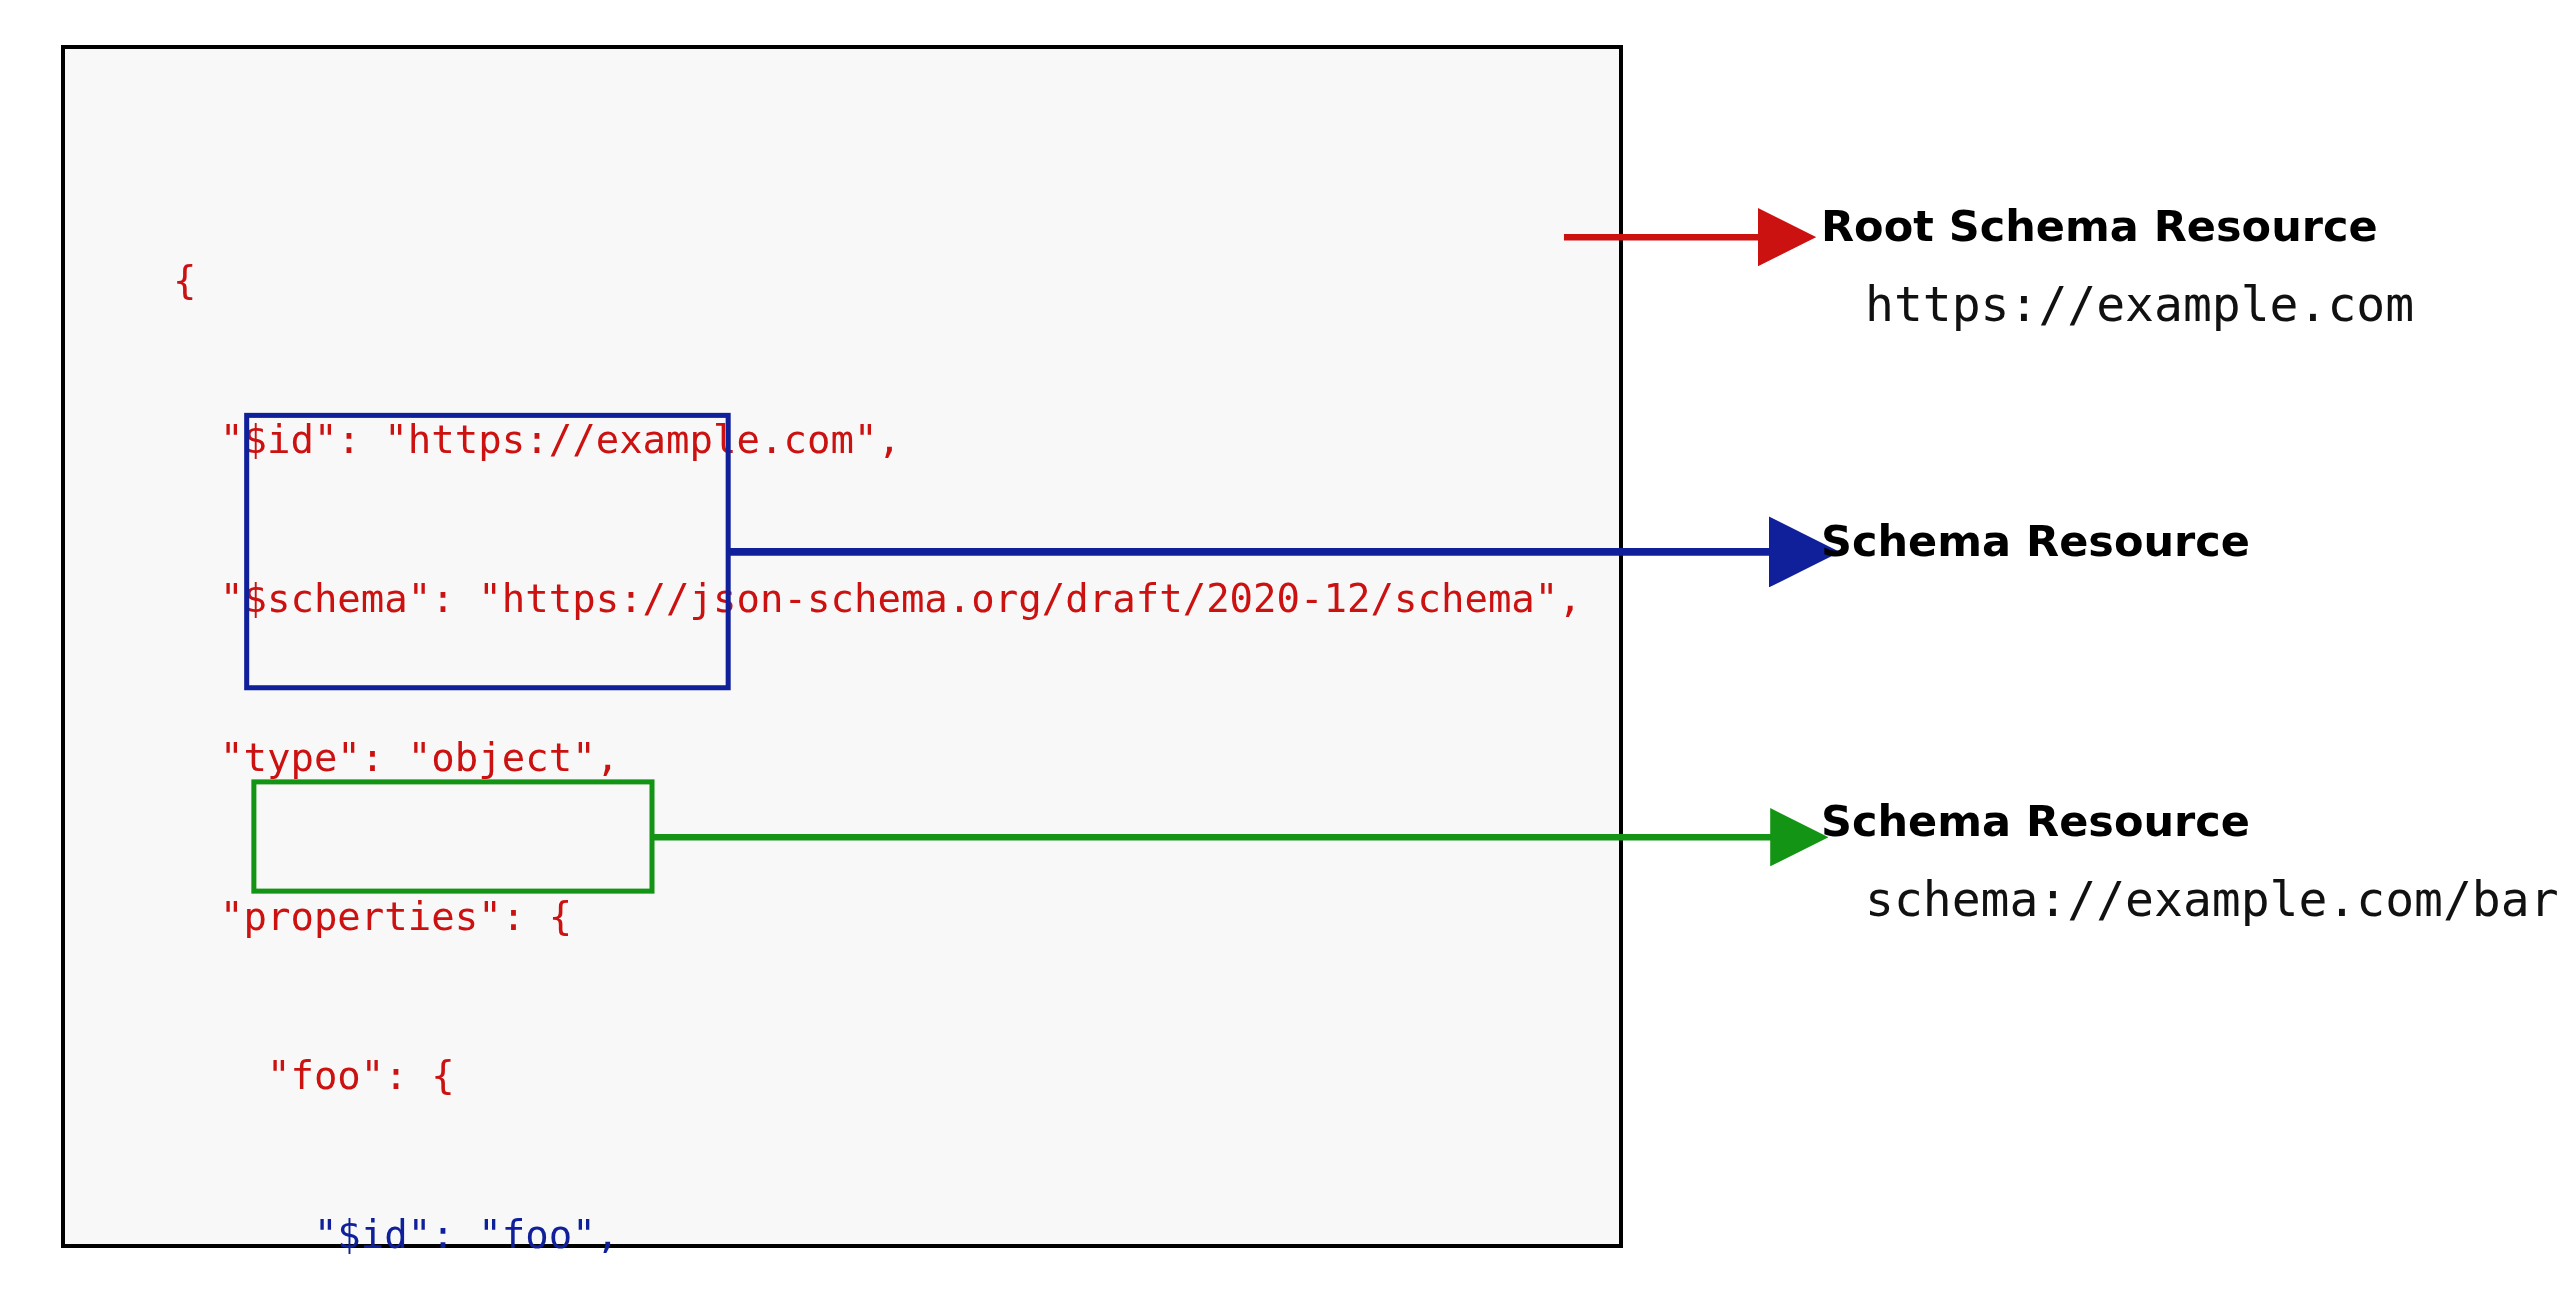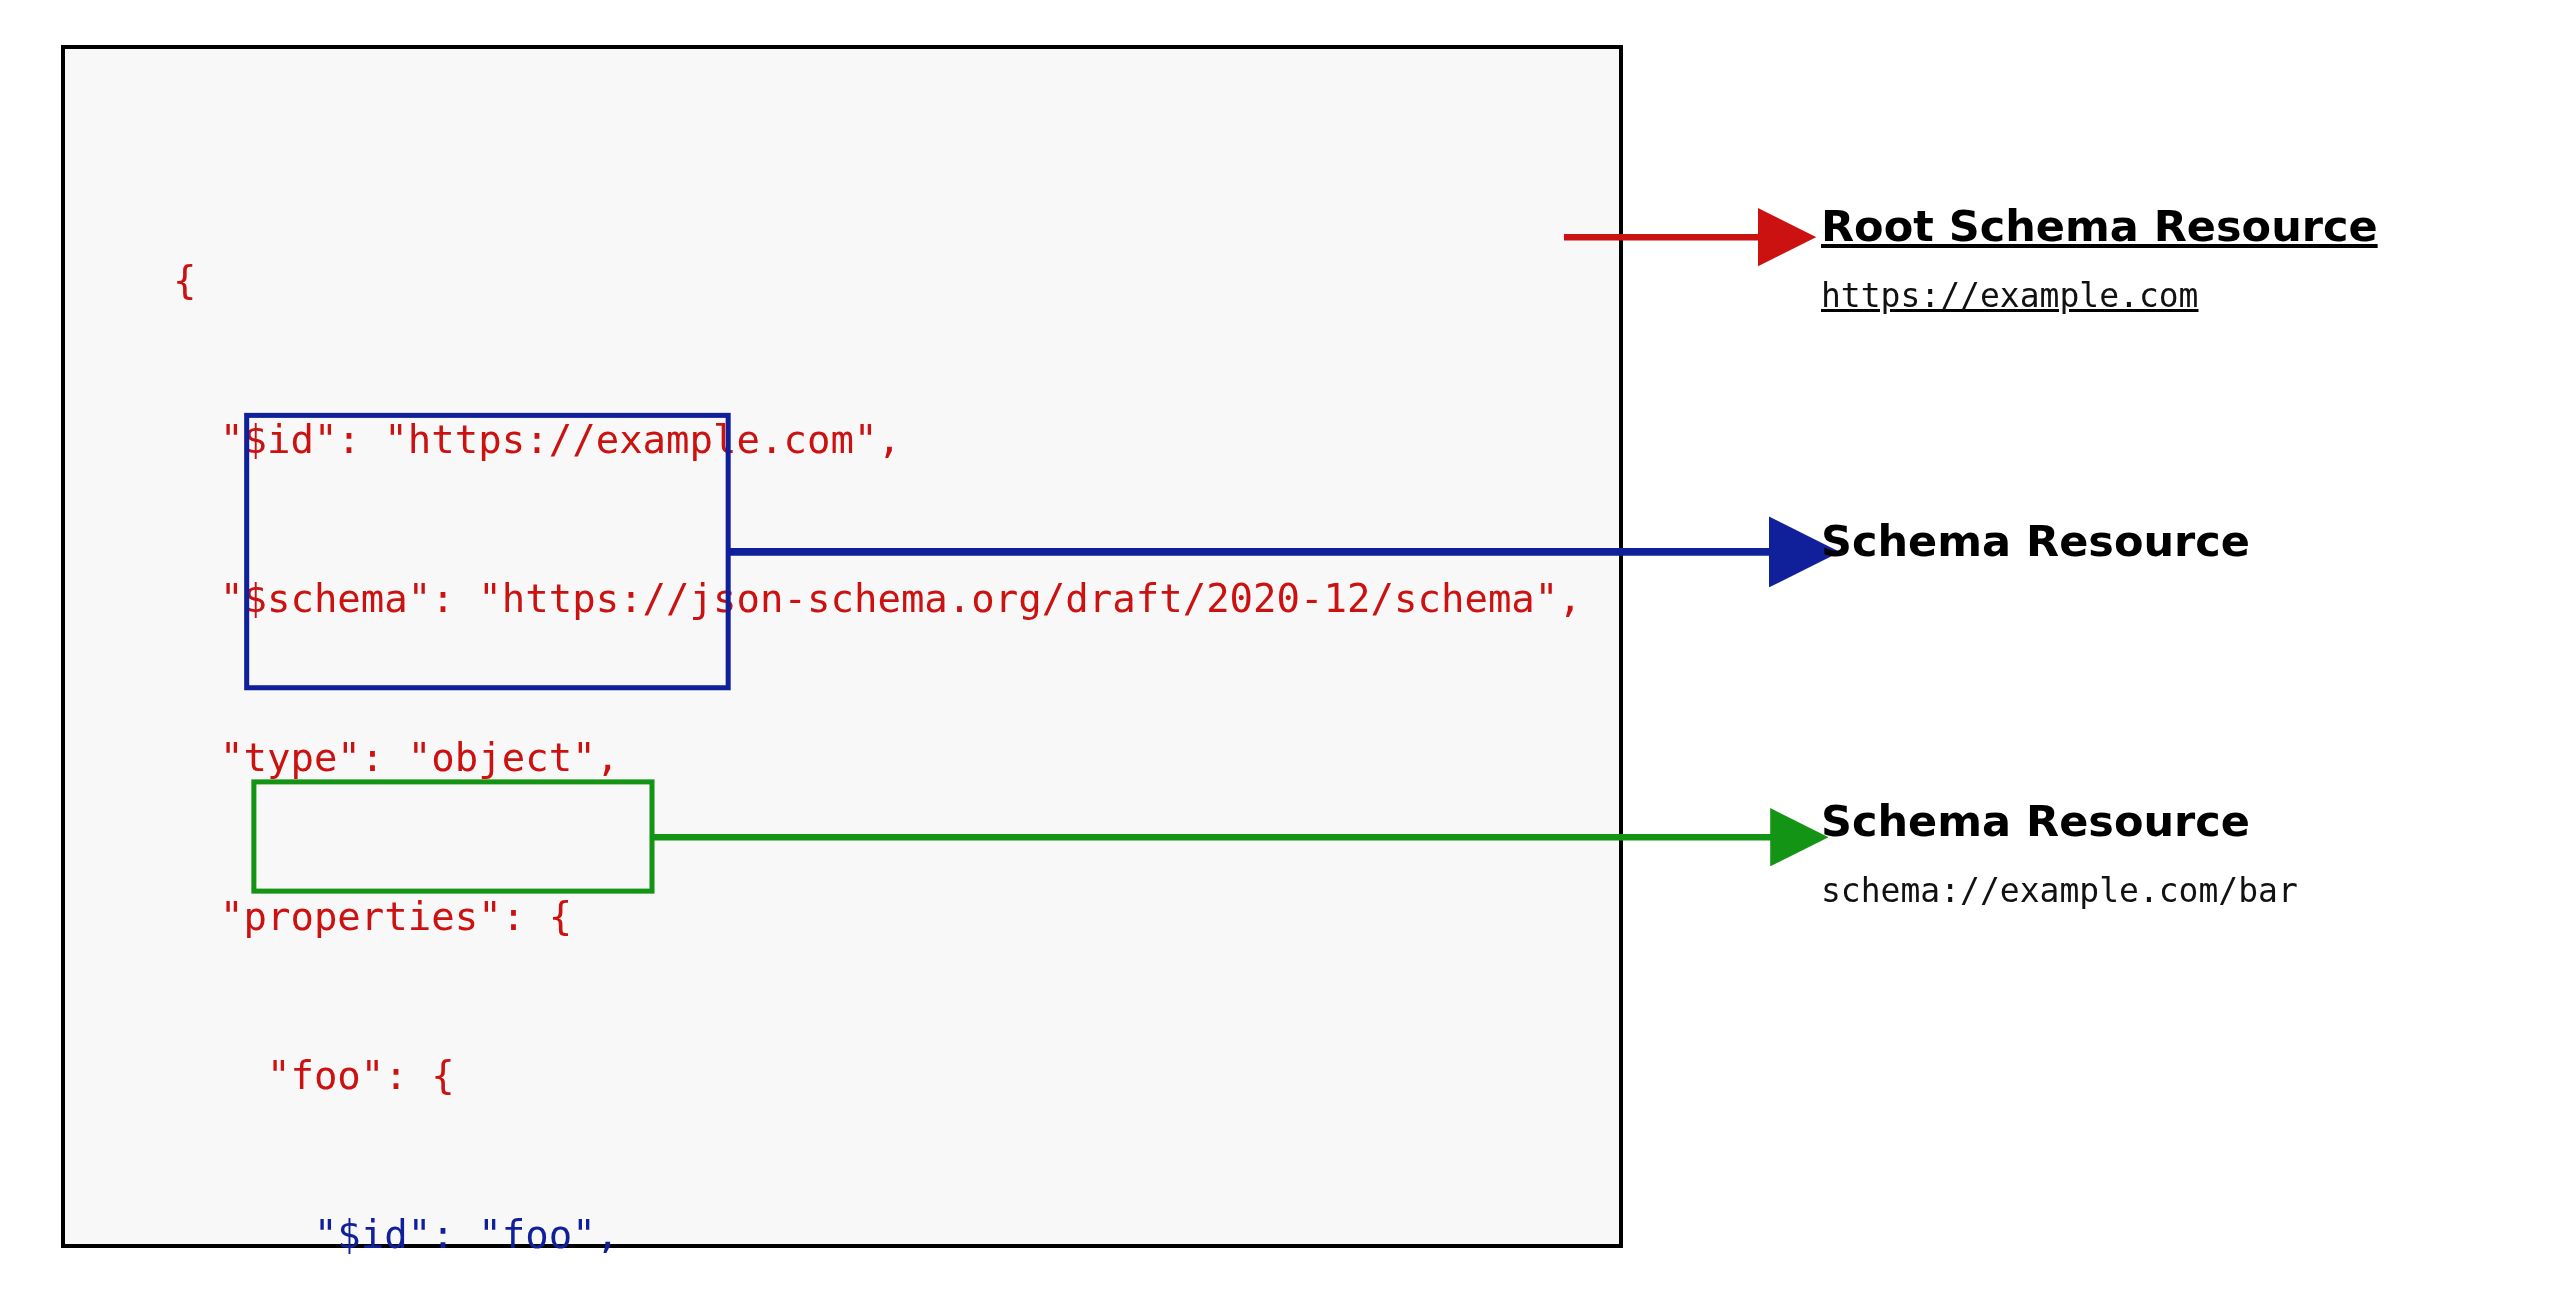--- a/index.html
+++ b/index.html
@@ -68,28 +68,29 @@
     font-family: "DejaVu Sans", sans-serif;
     font-weight: bold;
     font-size: 43px;
     color: #000000;
     white-space: nowrap;
     line-height: 1.05;
   }
 
   .annot-url {
     font-family: "DejaVu Sans Mono", monospace;
-    font-size: 33px;
+    font-size: 48px;
     color: #111111;
     white-space: nowrap;
     margin-top: 30px;
     line-height: 1.05;
+    margin-left: 44px;
   }
 
-  #annot-root { left: 1821px; top: 204px; text-decoration: underline; }
+  #annot-root { left: 1821px; top: 204px; }
   #annot-foo  { left: 1821px; top: 519px; }
   #annot-bar  { left: 1821px; top: 799px; }
 </style>
 </head>
 <body>
 
 <div id="page">
 
   <div id="code-panel">
     <div id="code-block">

